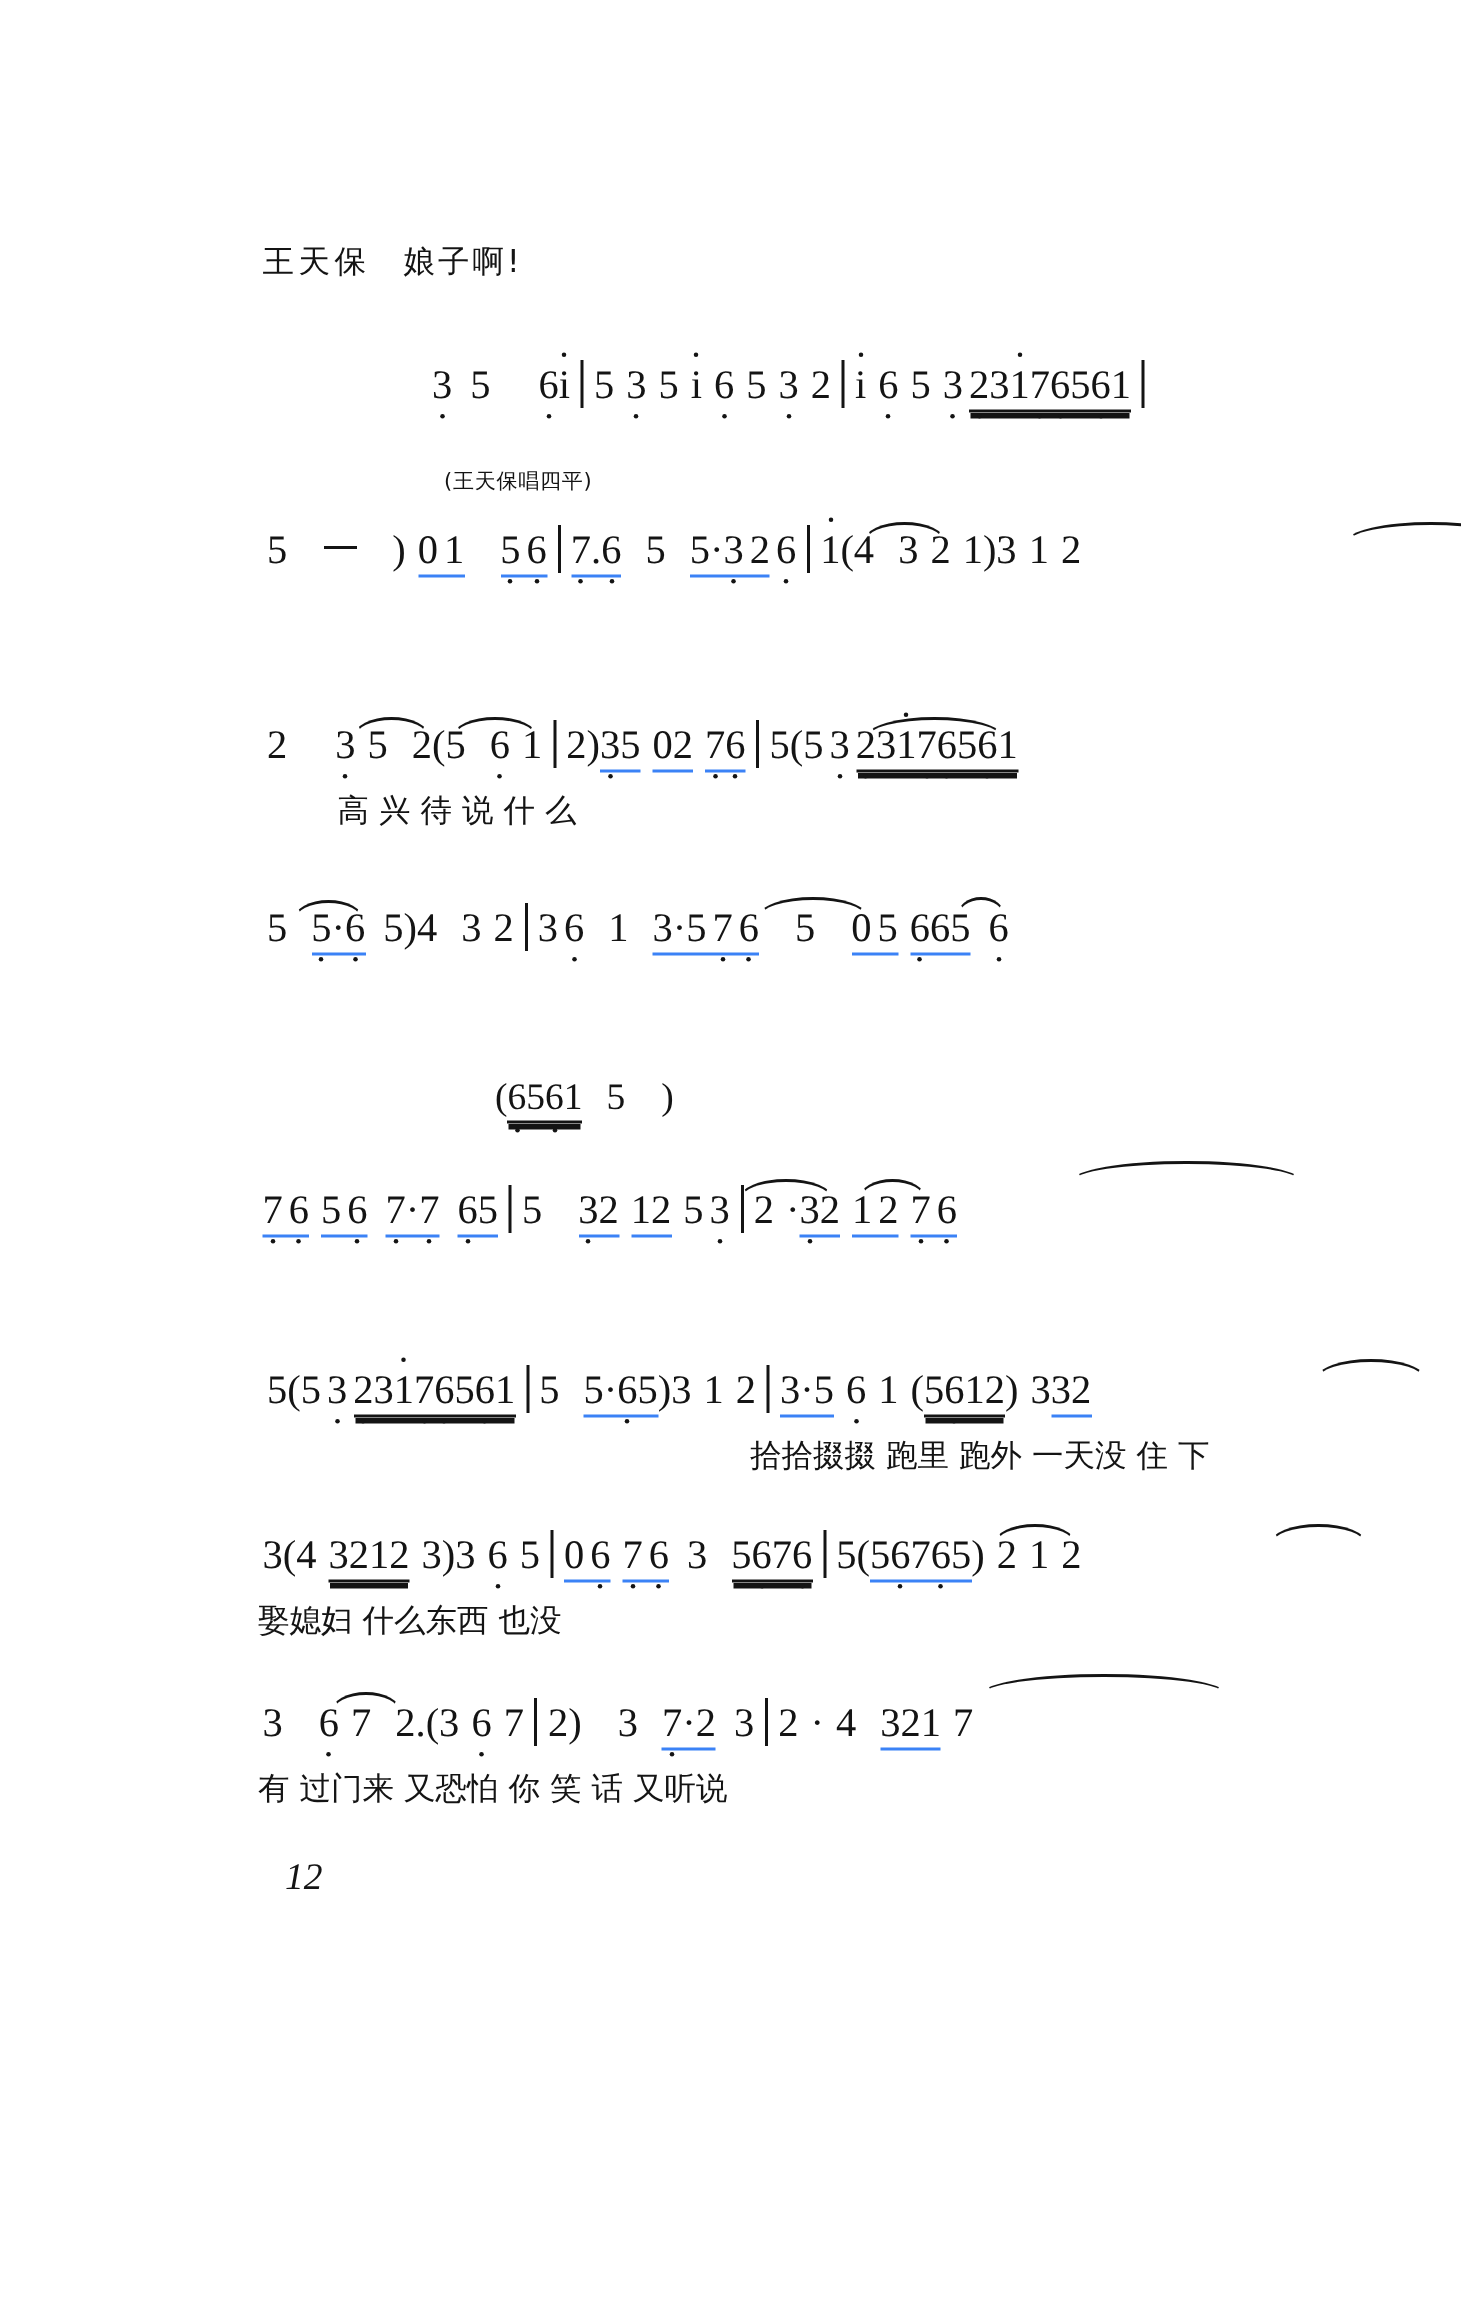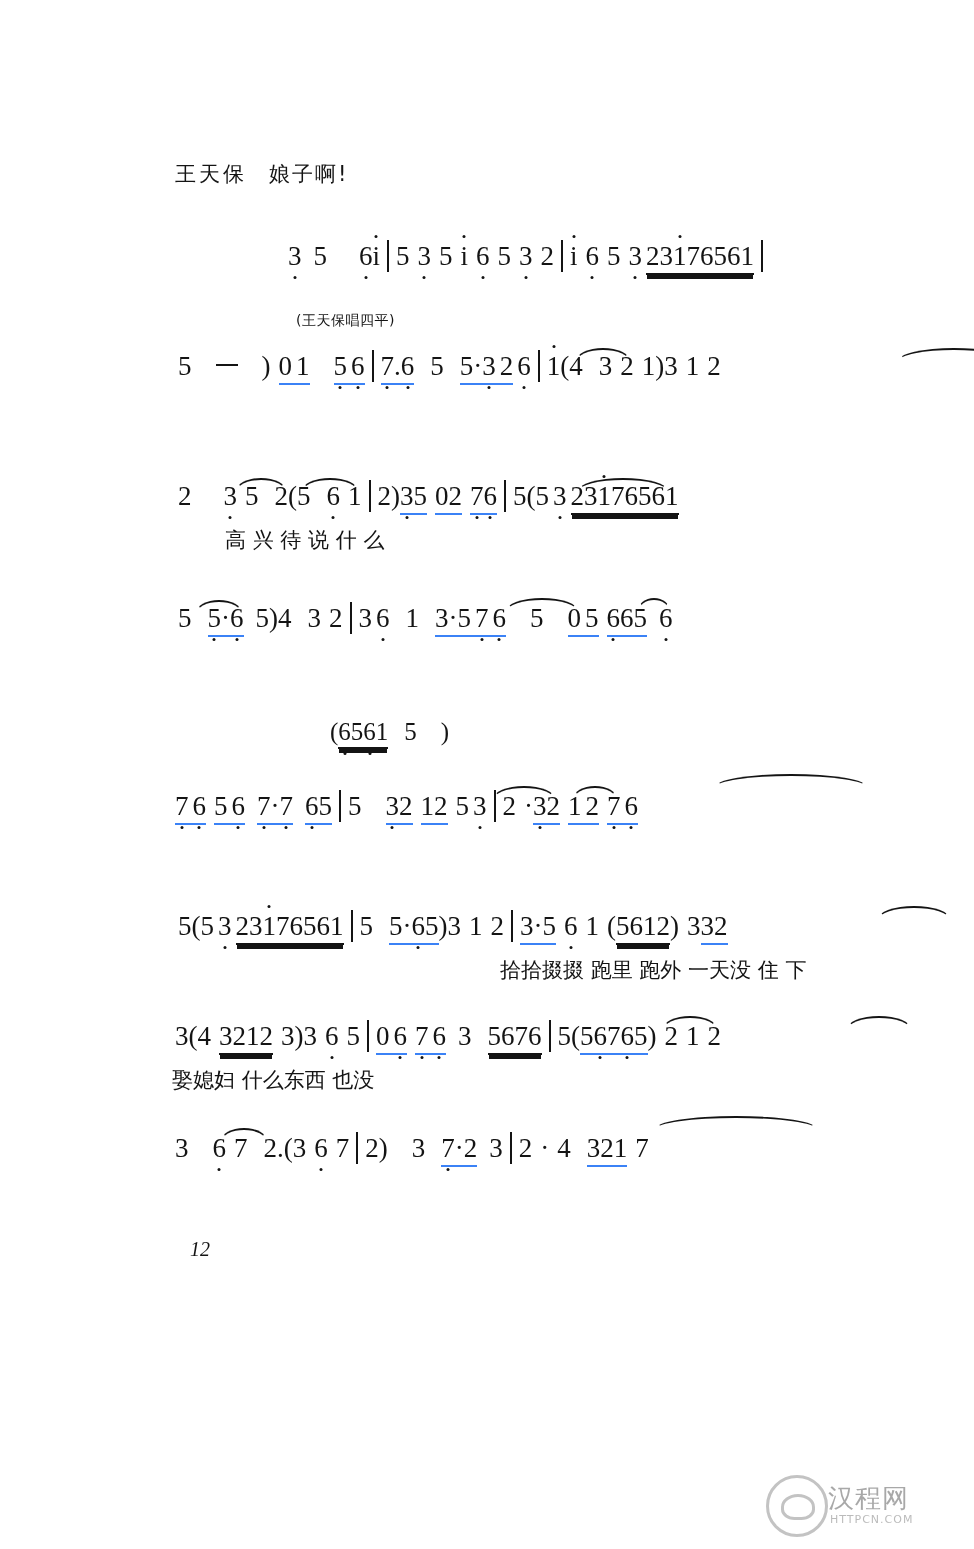--- a/index.html
+++ b/index.html
@@ -43,21 +43,21 @@
     letter-spacing: 0.5px;
     white-space: nowrap;
   }
 
   .page-number {
     position: absolute;
     left: 190px;
     top: 1238px;
     font-family: "Liberation Serif", serif;
     font-style: italic;
-    font-size: 20px;
+    font-size: 25px;
   }
 
   
   .system {
     position: absolute;
     left: 0;
     width: 974px;
   }
   .notes {
     position: absolute;
@@ -285,23 +285,21 @@
       <span>娶媳妇  什么东西    也没</span>
     </div>
   </div>
 
   <div class="system" style="top:1122px;height:110px;">
     <div class="notes" style="left:175px;top:10px;">
       <span class="n">3</span><span class="sp24"></span><span class="n d">6</span><span class="sp8"></span><span class="n">7</span><span class="sp16"></span><span class="n">2</span><span class="n">.</span><span class="n">(3</span><span class="sp8"></span><span class="n d">6</span><span class="sp8"></span><span class="n">7</span><span class="bar"></span><span class="n">2</span><span class="n">)</span><span class="sp24"></span><span class="n">3</span><span class="sp16"></span><span class="u1"><span class="n d">7</span><span class="n">·</span><span class="n">2</span></span><span class="sp12"></span><span class="n">3</span><span class="bar"></span><span class="n">2</span><span class="sp8"></span><span class="n">·</span><span class="sp8"></span><span class="n">4</span><span class="sp16"></span><span class="u1"><span class="n">3</span><span class="n">2</span><span class="n">1</span></span><span class="sp8"></span><span class="n">7</span>
       <span class="slur" style="left:46px;top:-4px;width:44px;"></span>
       <span class="slur" style="left:480px;top:-16px;width:160px;"></span>
     </div>
+    <div class="lyrics" style="left:172px;top:60px;">
+      <span>有      过门来  又恐怕 你 笑  话    又听说</span>
+    </div>
   </div>
 
   <div class="page-number">12</div>
 
-  <div class="watermark">
-    <div class="wm-mark"></div>
-    <div class="wm-text">汉程网</div>
-    <div class="wm-sub">HTTPCN.COM</div>
-  </div>
 
 </div>
 
 </body></html>

